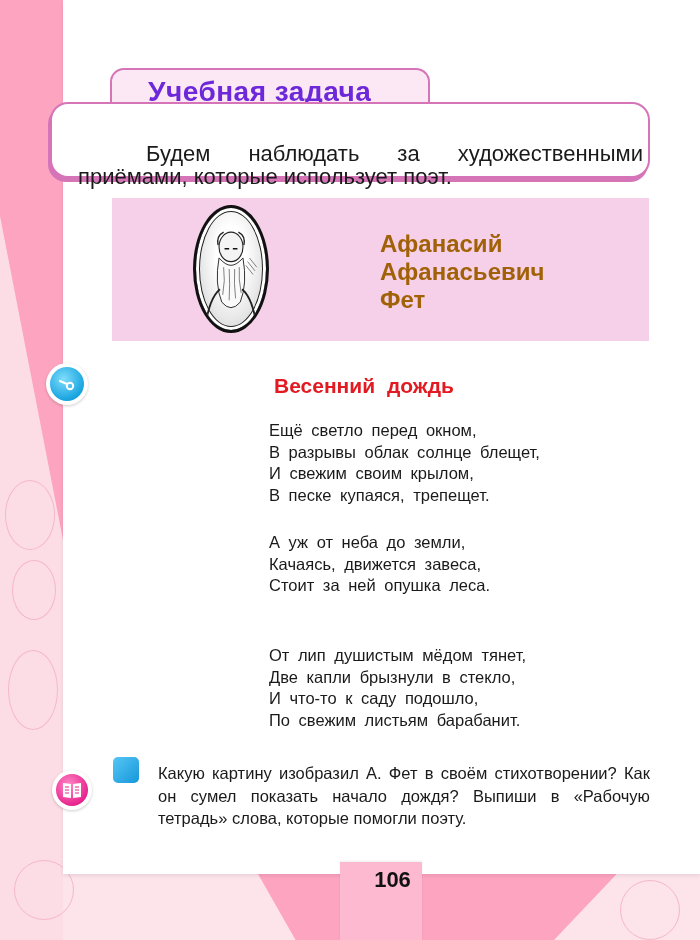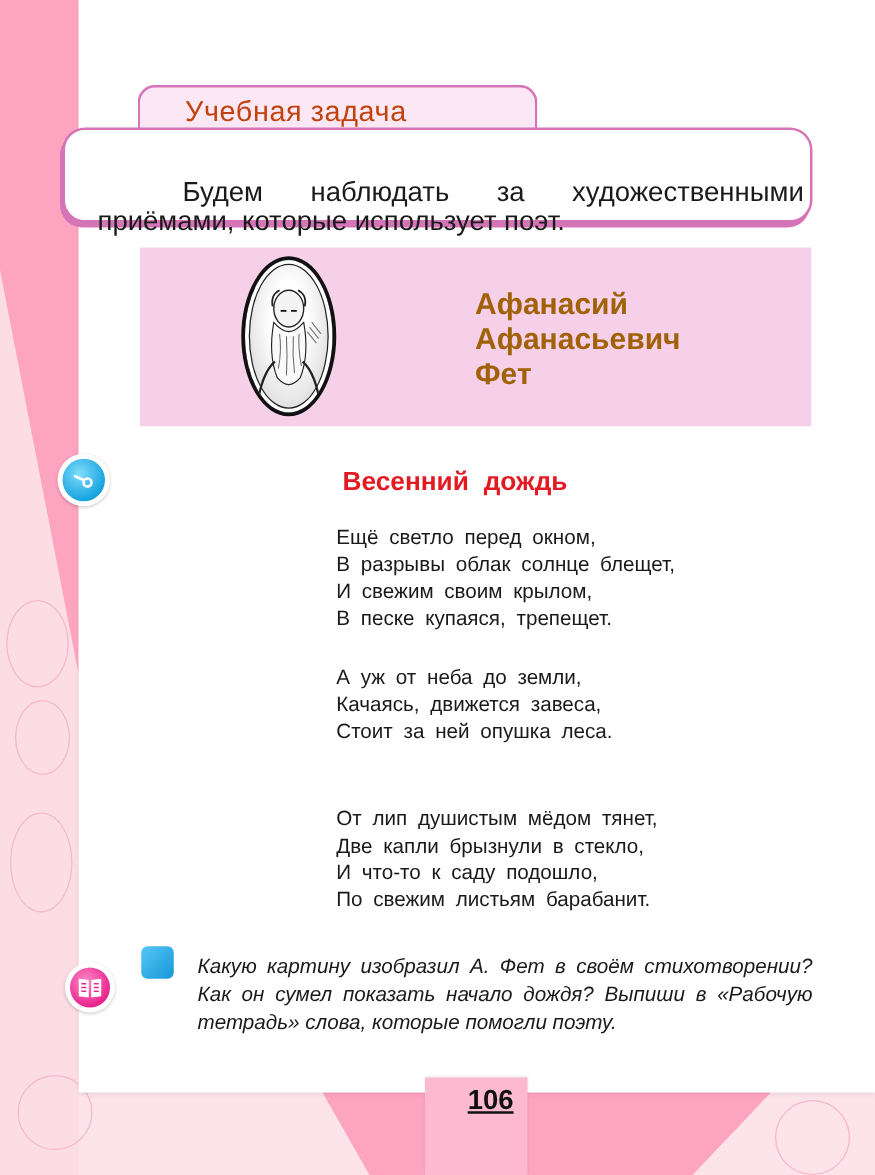--- a/index.html
+++ b/index.html
@@ -11,21 +11,21 @@
     clip-path: polygon(0 0, 100% 0, 100% 100%, 0 40%); }
   .bg-bottom-wedge { position: absolute; left: 250px; top: 860px; width: 380px; height: 80px; background: #fda4c0;
     clip-path: polygon(0 0, 100% 0, 80% 100%, 12% 100%); }
   .swirl { position: absolute; border: 1.5px solid #f5b8c8; border-radius: 50%; }
 
   .page { position: absolute; left: 63px; top: 0; width: 637px; height: 874px; background: #ffffff;
     box-shadow: 0 2px 4px rgba(0,0,0,0.08); }
 
   .task-tab { position: absolute; left: 110px; top: 68px; width: 320px; height: 40px; background: #fce8f4;
     border: 2px solid #d575b8; border-bottom: none; border-radius: 14px 14px 0 0; }
-  .task-title { position: absolute; left: 148px; top: 76px; font-size: 23px; font-weight: normal; color: #c2410c; letter-spacing: 0.5px; }
+  .task-title { position: absolute; left: 148px; top: 76px; font-size: 28px; font-weight: bold; color: #6d28d9; letter-spacing: 0.5px; }
   .task-box { position: absolute; left: 50px; top: 102px; width: 600px; height: 76px; background: #fff;
     border: 2px solid #d575b8; border-radius: 18px; box-shadow: -2px 4px 0 #d575b8; }
   .task-text { position: absolute; left: 78px; top: 126px; width: 565px; font-size: 22px; line-height: 23px; text-align: justify; margin-top: 16px; }
   .task-text .indent { display: inline-block; width: 68px; }
 
   .author-banner { position: absolute; left: 112px; top: 198px; width: 537px; height: 143px; background: #f6cfe9; }
   .portrait { position: absolute; left: 193px; top: 205px; width: 76px; height: 128px; border-radius: 50%;
     background: radial-gradient(ellipse at 50% 40%, #ffffff 30%, #e8e8e8 60%, #bbbbbb 100%);
     border: 3px solid #111; box-shadow: inset 0 0 0 3px #fff, inset 0 0 0 4px #222; overflow: hidden; }
   .portrait svg { width: 100%; height: 100%; }
@@ -39,25 +39,25 @@
   .icon-pink .inner { background: radial-gradient(circle at 40% 35%, #ff8ac8, #e8268e 70%, #c81878); }
   .icon-svg { position: absolute; left: 0; top: 0; width: 100%; height: 100%; }
 
   .poem-title { position: absolute; left: 274px; top: 374px; font-size: 21px; font-weight: bold; color: #e21b23; word-spacing: 6px; text-align: center; }
   .stanza { position: absolute; left: 242px; font-size: 16.5px; line-height: 21.5px; word-spacing: 4px; }
   .stanza div { white-space: nowrap; margin-left: 27px; }
   .s1 { top: 420px; } .s2 { top: 532px; } .s3 { top: 645px; }
 
   .q-square { position: absolute; left: 113px; top: 757px; width: 26px; height: 26px; border-radius: 5px;
     background: linear-gradient(135deg, #56c6f5, #1697da); }
-  .question { position: absolute; left: 158px; top: 762px; width: 492px; font-size: 16.5px; line-height: 22.5px; text-align: justify; font-style: italic; }
+  .question { position: absolute; left: 158px; top: 762px; width: 492px; font-size: 16.5px; line-height: 22.5px; text-align: justify; }
 
   .page-tab { position: absolute; left: 340px; top: 862px; width: 82px; height: 78px; background: #fdb9d0;
     box-shadow: 0 -1px 2px rgba(0,0,0,0.08); }
-  .page-num { position: absolute; left: 340px; top: 867px; width: 105px; text-align: center; font-size: 22px; font-weight: bold; color: #111; text-decoration: underline; }
+  .page-num { position: absolute; left: 340px; top: 867px; width: 105px; text-align: center; font-size: 22px; font-weight: bold; color: #111; }
 </style>
 </head>
 <body>
 
 <div class="bg-left-strip"></div>
 <div class="bg-pink-band"></div>
 <div class="swirl" style="left:5px;top:480px;width:50px;height:70px;"></div>
 <div class="swirl" style="left:12px;top:560px;width:44px;height:60px;"></div>
 <div class="swirl" style="left:8px;top:650px;width:50px;height:80px;"></div>
 <div class="swirl" style="left:14px;top:860px;width:60px;height:60px;"></div>

